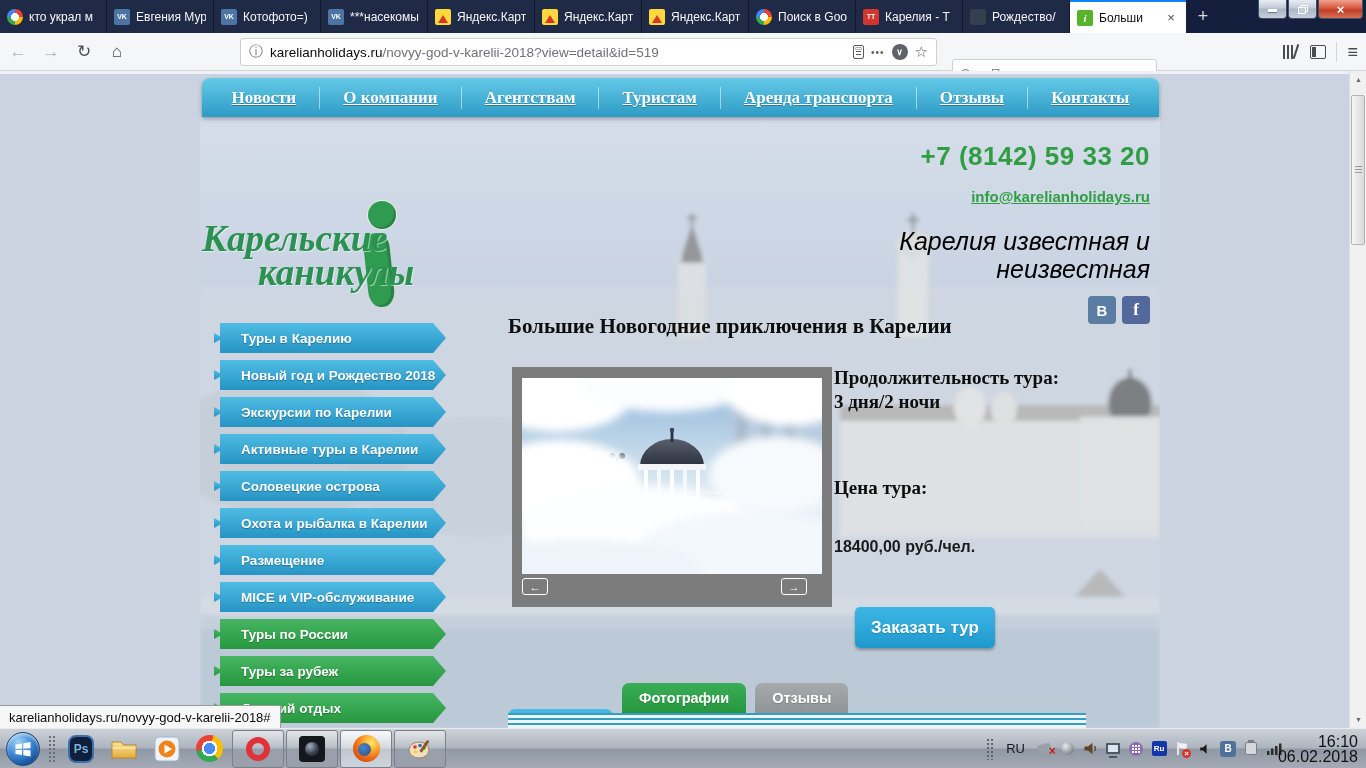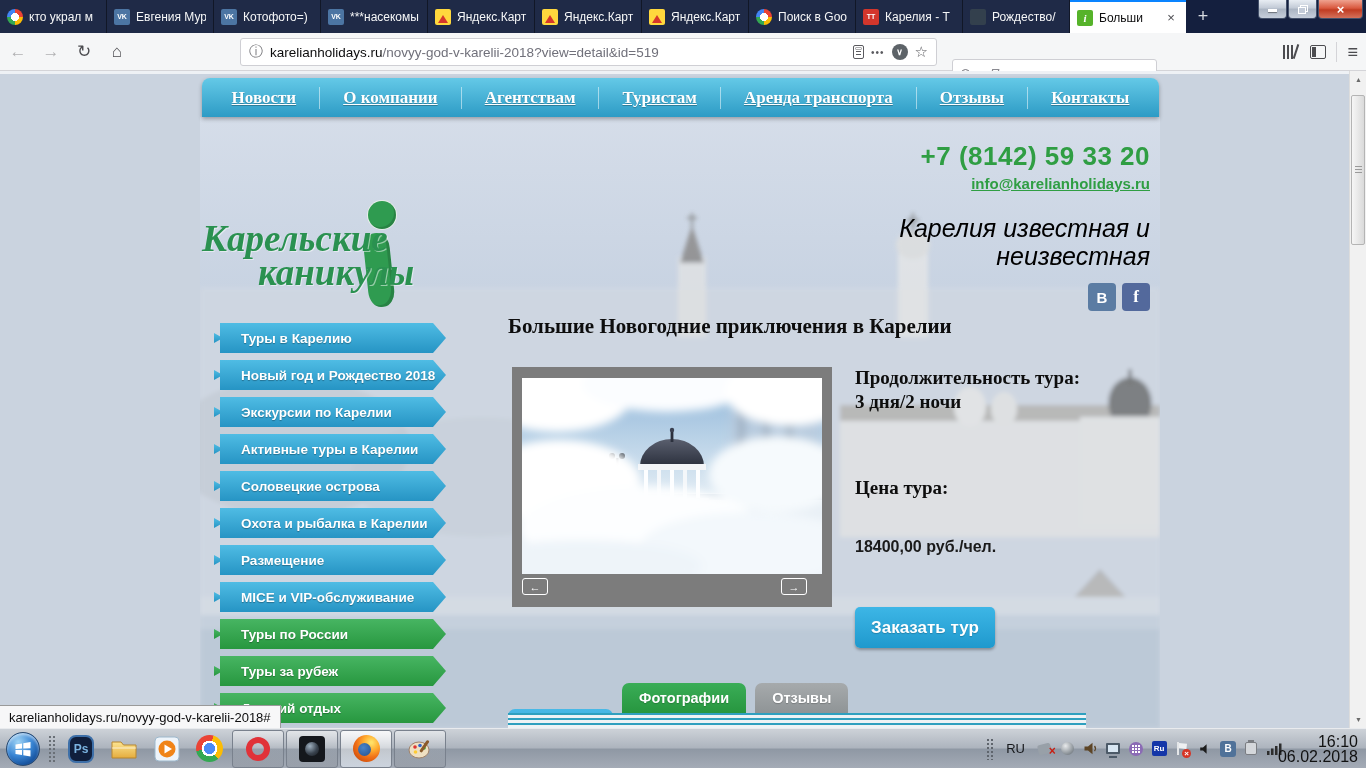--- a/index.html
+++ b/index.html
@@ -109,21 +109,21 @@
   .logo .idot{position:absolute;left:168px;top:32px;width:28px;height:28px;border-radius:50%;
     background:#2f9b50;box-shadow:inset -2px -2px 0 rgba(0,0,0,.15),0 0 0 1px #e7efe9;}
   .logo .l1,.logo .l2{position:absolute;font-family:"Liberation Serif",serif;font-style:italic;
     font-weight:bold;color:#2a9150;font-size:37px;white-space:nowrap;text-shadow:1px 1px 0 rgba(255,255,255,.5);}
   .logo .l1{left:2px;top:48px;}
   .logo .l2{left:58px;top:82px;}
 
   
   .contact{position:absolute;right:10px;top:70px;text-align:right;z-index:4;}
   .phone{font-size:26px;font-weight:bold;color:#2f9e43;letter-spacing:.5px;}
-  .email{font-size:15px;font-weight:bold;color:#2f9e43;text-decoration:underline;margin-top:3px;}
+  .email{font-size:15px;font-weight:bold;color:#2f9e43;text-decoration:underline;margin-top:16px;}
   .slogan{font-family:Liberation Sans, sans-serif;font-style:italic;font-size:25px;color:#000000;
     margin-top:22px;line-height:28px;}
   .socials{display:flex;gap:6px;justify-content:flex-end;margin-top:13px;}
   .soc{width:28px;height:28px;border-radius:4px;display:flex;align-items:center;justify-content:center;
     color:#fff;font-weight:bold;font-size:15px;}
   .soc.v-vk{background:#5b7ca3;}
   .soc.v-fb{background:#53699c;font-family:"Liberation Serif",serif;font-size:17px;}
 
   
   .side-menu{position:absolute;left:20px;top:252px;width:226px;z-index:4;}
@@ -139,21 +139,21 @@
 
   
   .page-title{position:absolute;left:308px;top:243px;font-family:"Liberation Serif",serif;
     font-weight:bold;font-size:21px;color:#0d0d0d;z-index:4;white-space:nowrap;}
   .slider{position:absolute;left:312px;top:296px;width:320px;height:240px;background:#7c7c7c;z-index:4;}
   .slider .photo{position:absolute;left:10px;top:11px;width:300px;height:196px;overflow:hidden;}
   .sbtn{position:absolute;bottom:12px;width:26px;height:17px;border:1px solid #fff;border-radius:3px;
     color:#fff;display:flex;align-items:center;justify-content:center;font-size:11px;}
   .sbtn.prev{left:10px;}
   .sbtn.next{right:25px;}
-  .tourinfo{position:absolute;left:655px;top:295px;width:310px;z-index:4;color:#0d0d0d;}
+  .tourinfo{position:absolute;left:634px;top:295px;width:310px;z-index:4;color:#0d0d0d;}
   .ti-lab{font-family:"Liberation Serif",serif;font-weight:bold;font-size:19px;line-height:24px;}
   .ti-price-val{font-weight:bold;font-size:16px;color:#1a1a1a;}
   .gap60{height:62px;}
   .gap36{height:38px;}
   .order-btn{position:absolute;left:655px;top:536px;width:140px;height:41px;border-radius:5px;
     background:linear-gradient(#3db6e6,#1f99cd);color:#fff;font-weight:bold;font-size:17px;
     display:flex;align-items:center;justify-content:center;z-index:4;
     box-shadow:0 2px 3px rgba(0,0,0,.3);text-shadow:0 1px 1px rgba(0,0,0,.2);}
   .stabs{position:absolute;left:308px;top:612px;display:flex;z-index:4;}
   .stab{height:30px;padding:0 17px;border-radius:7px 7px 0 0;display:flex;align-items:center;

